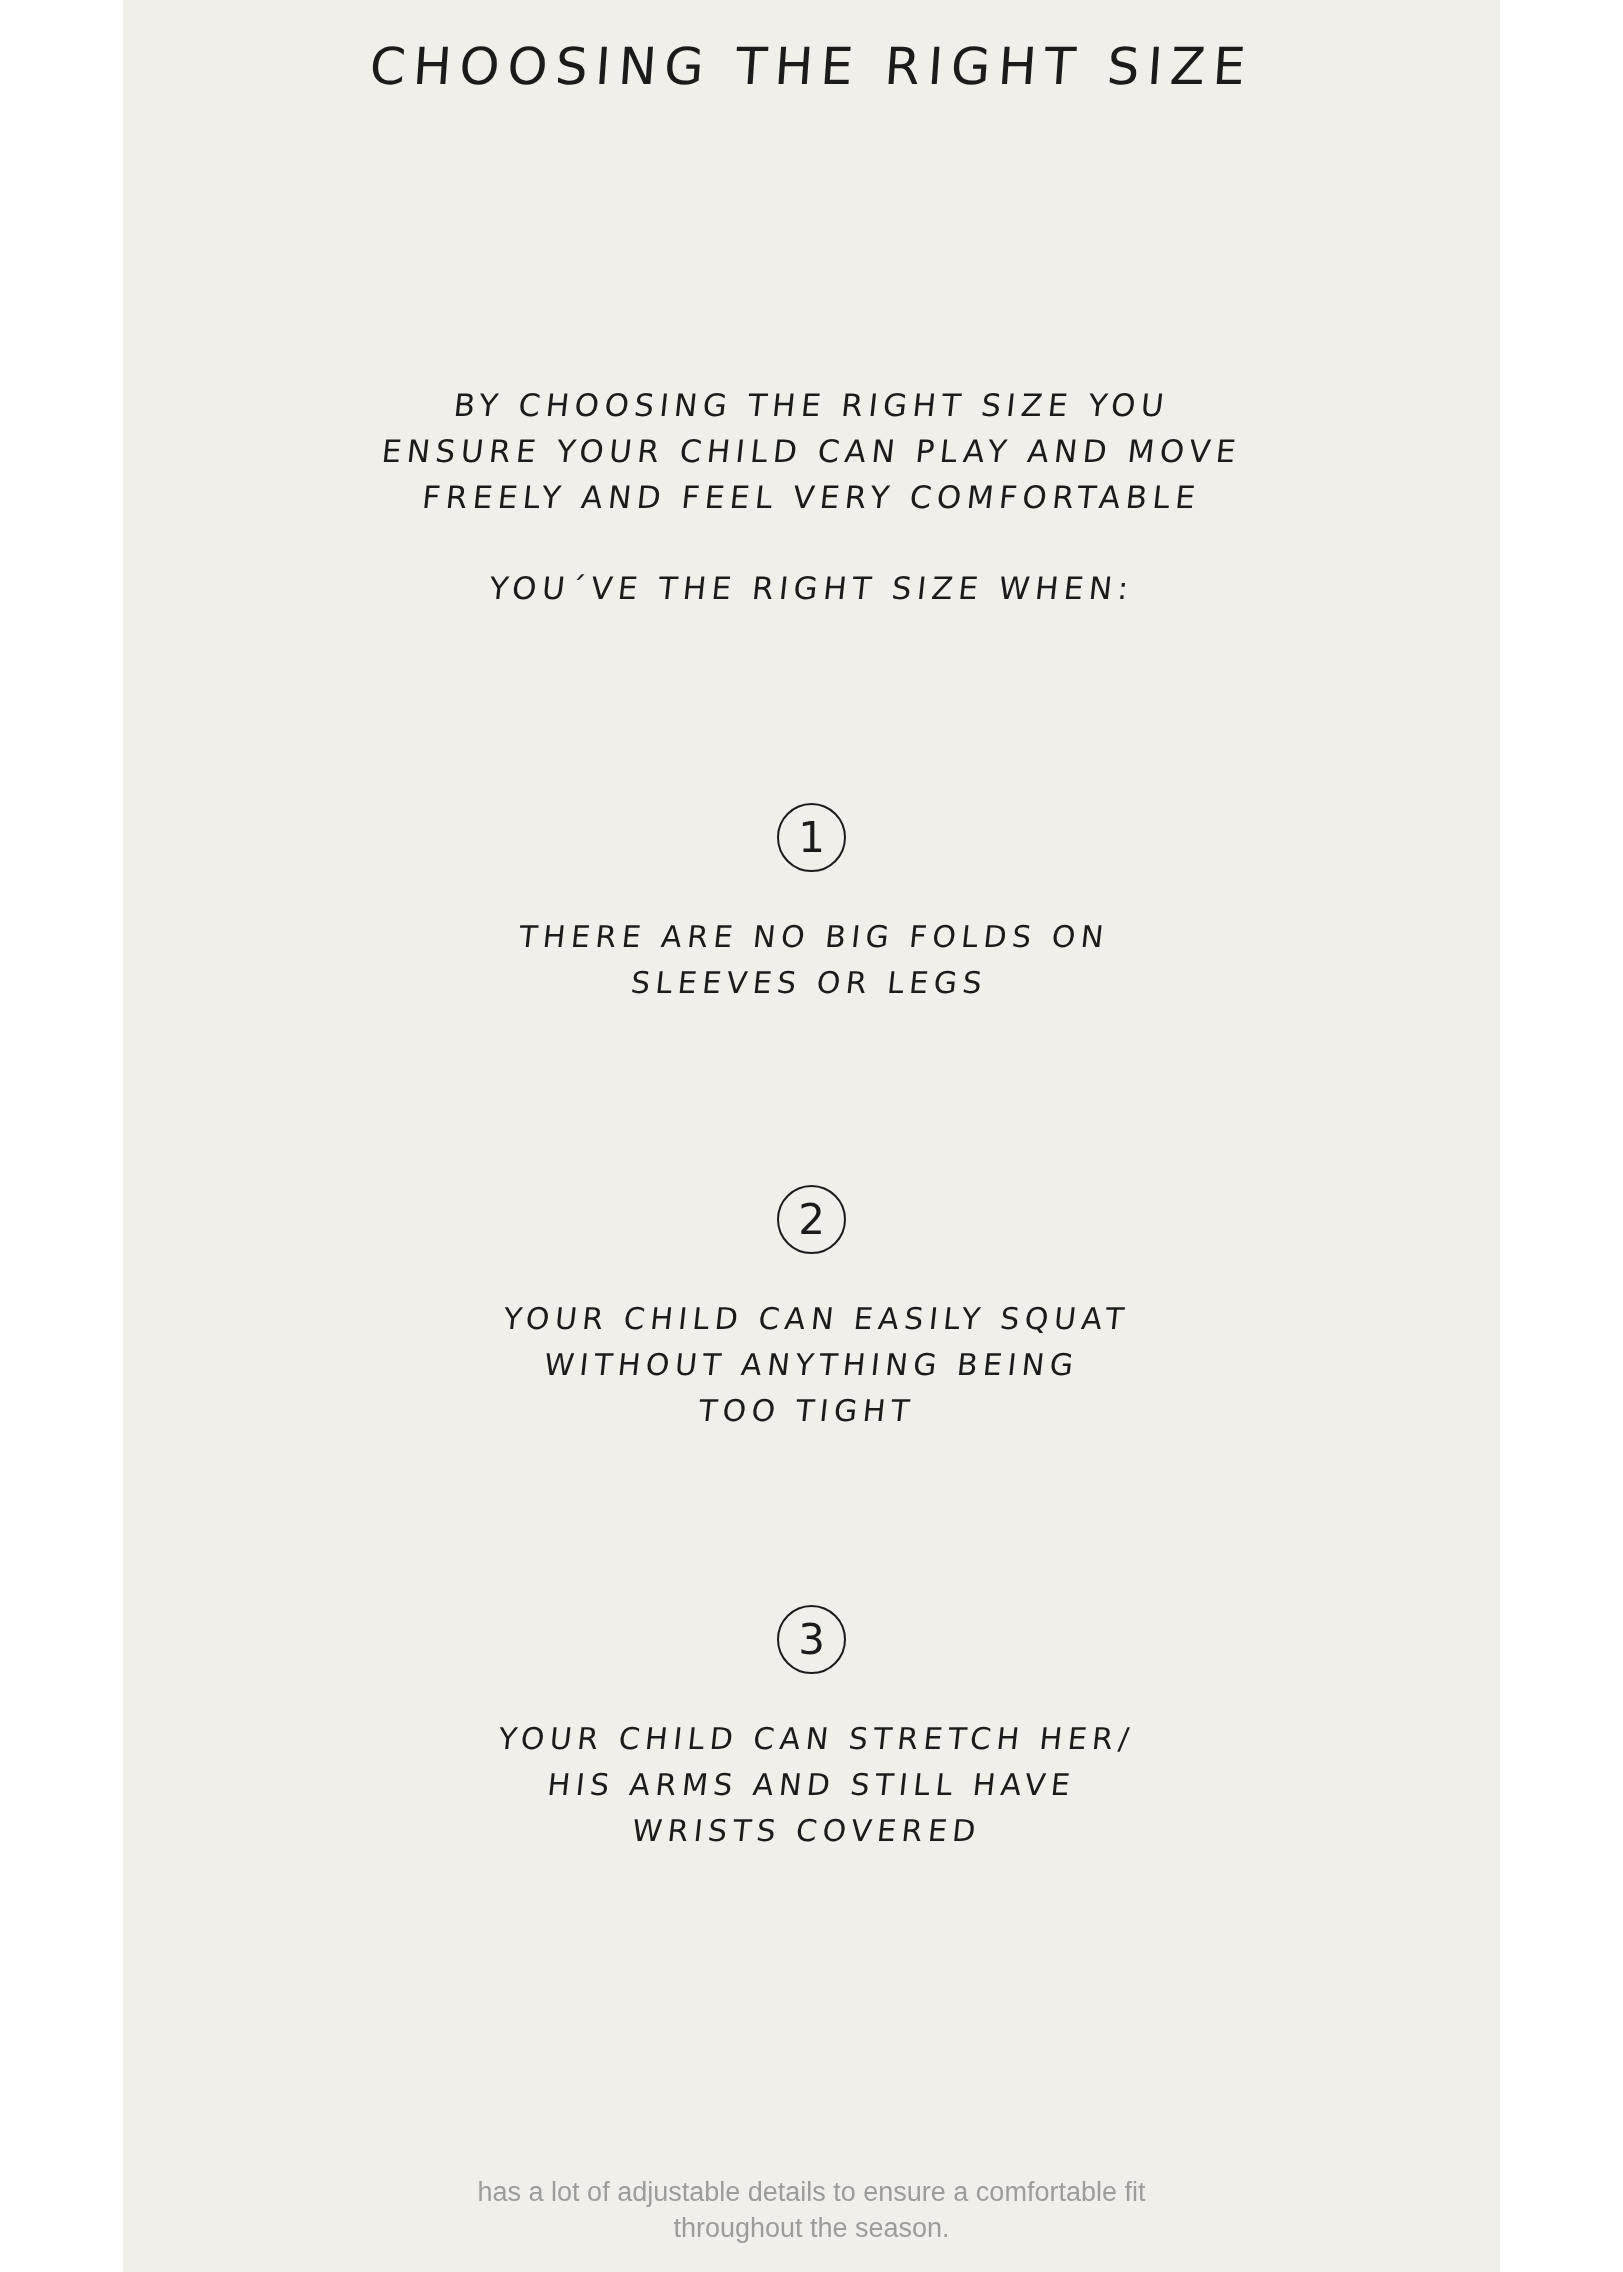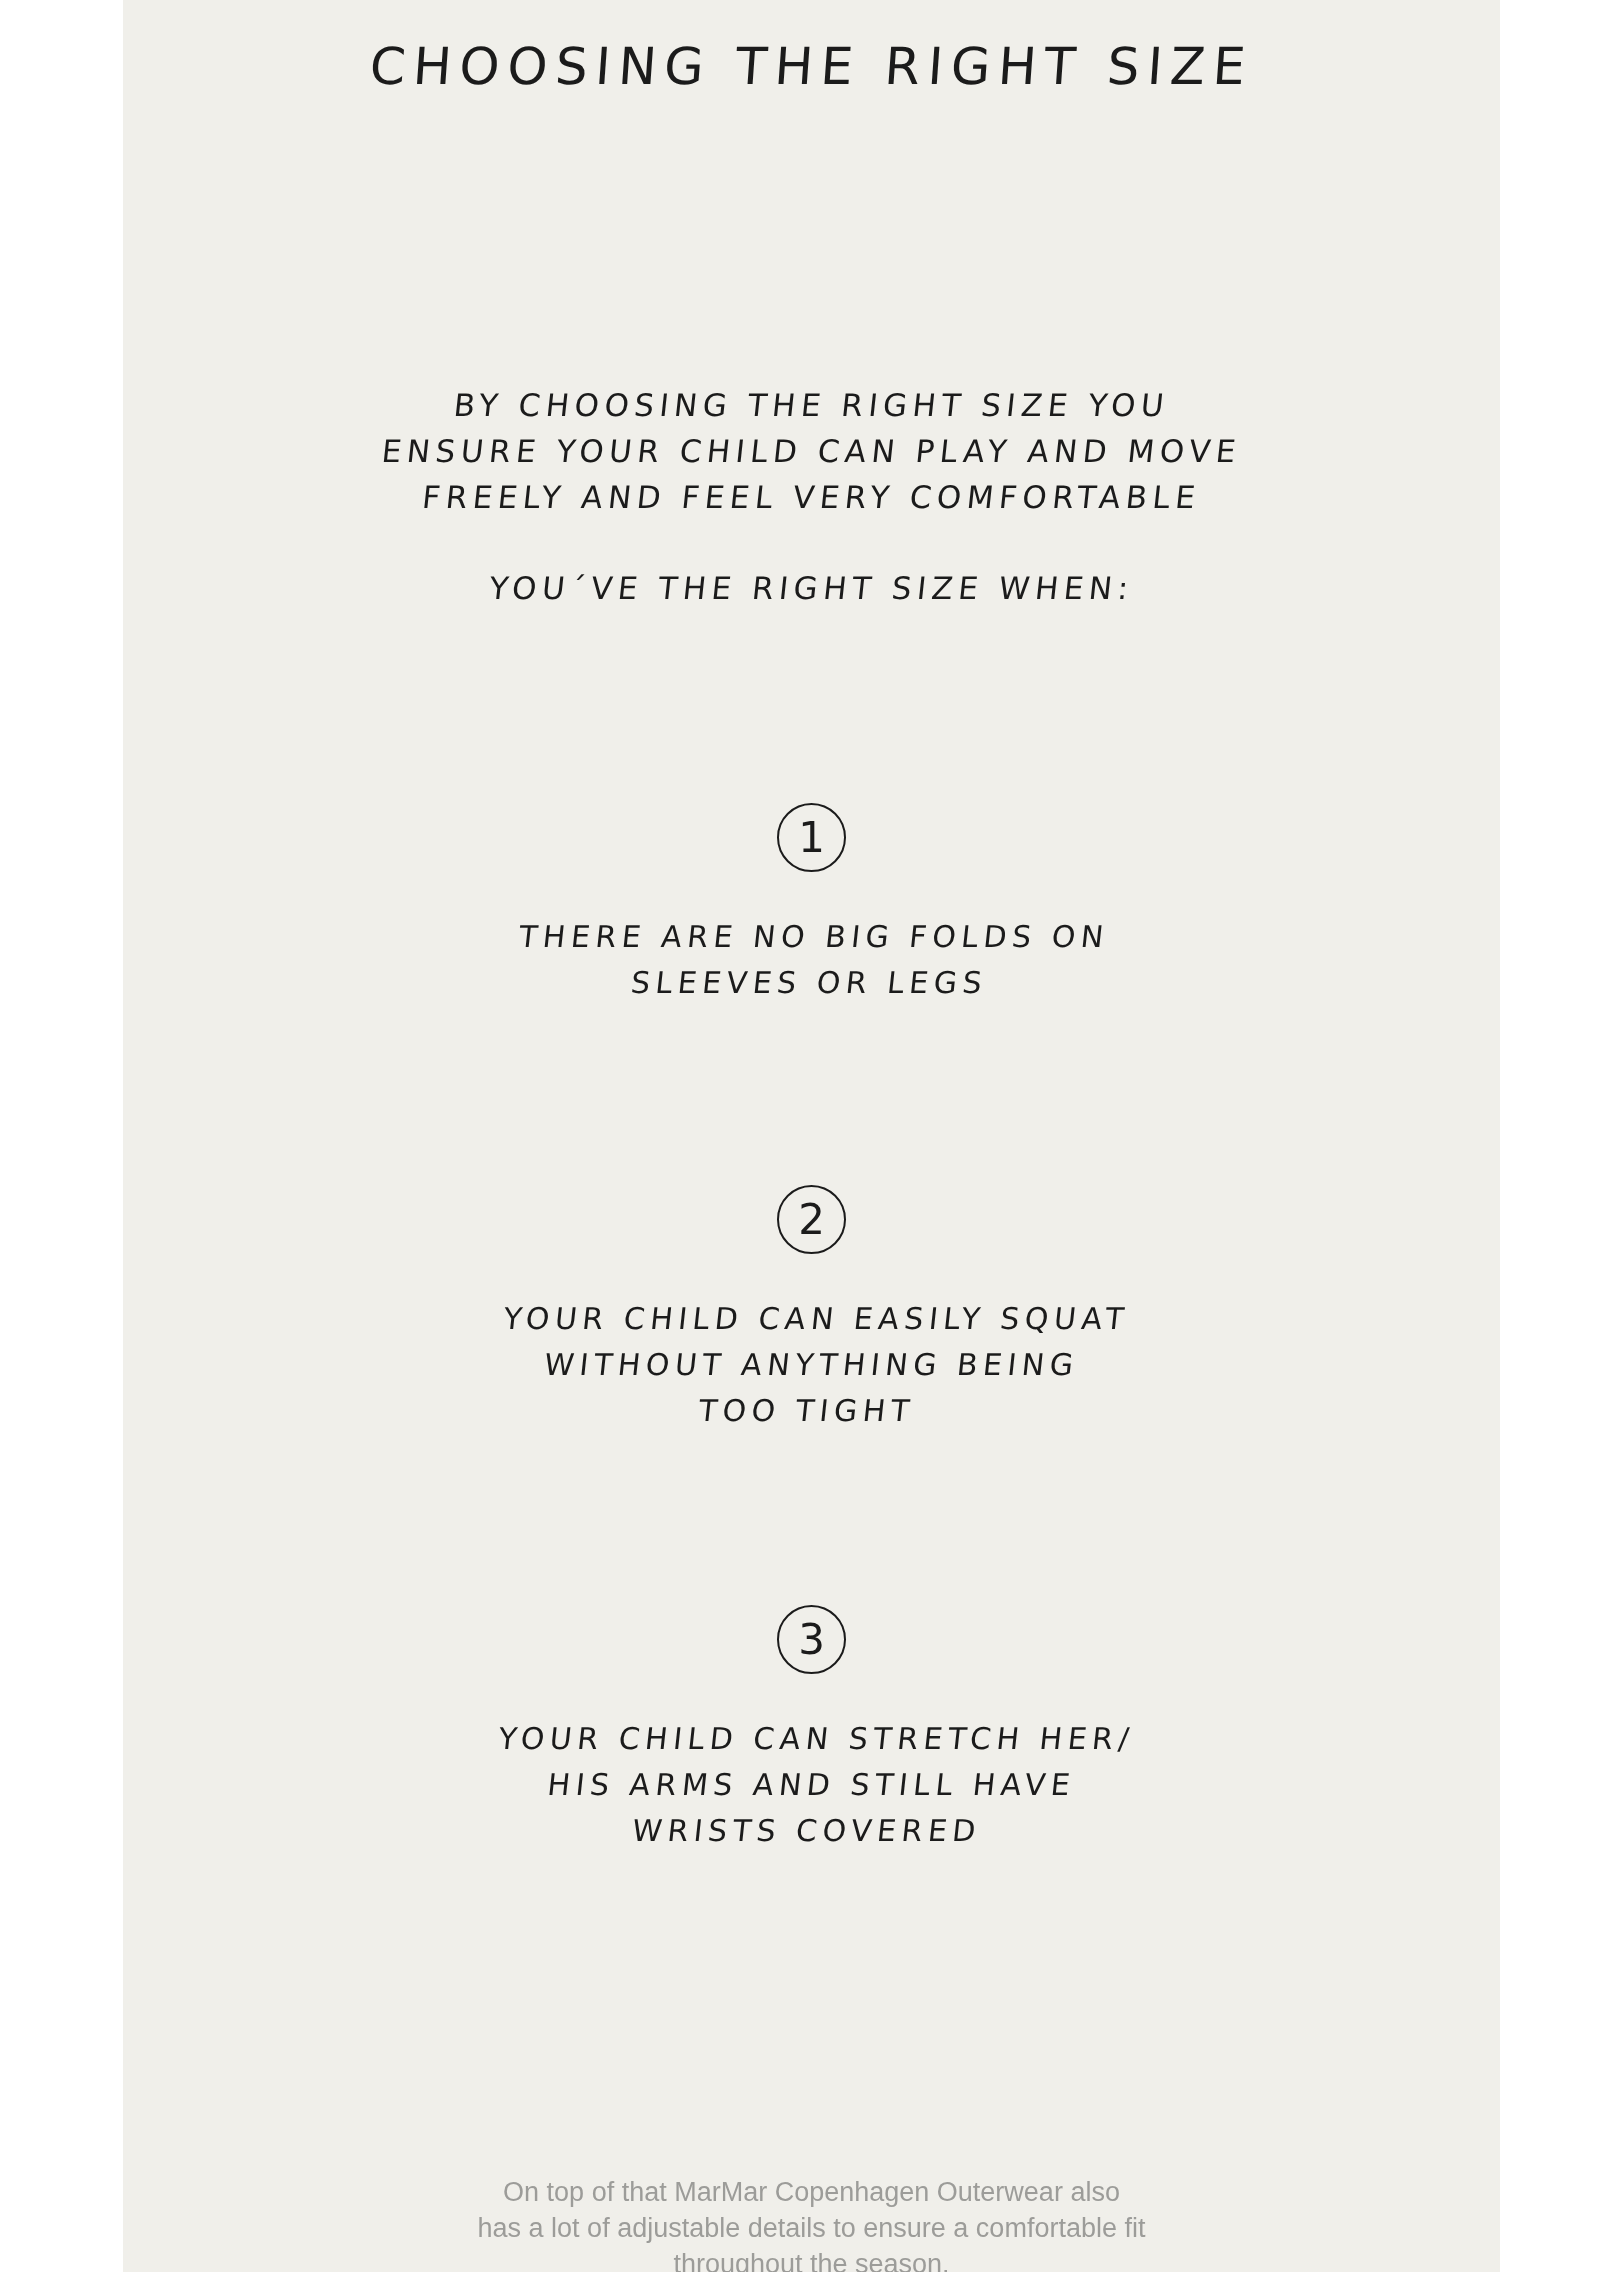--- a/index.html
+++ b/index.html
@@ -162,21 +162,20 @@
       <div class="step step-3">
         <div class="badge">3</div>
         <div class="step-text">
           <div>YOUR CHILD CAN STRETCH HER/</div>
           <div>HIS ARMS AND STILL HAVE</div>
           <div>WRISTS COVERED</div>
         </div>
       </div>
 
       <div class="footer">
-        <div>On top of that MarMar Copenhagen Outerwear also</div>
         <div>has a lot of adjustable details to ensure a comfortable fit</div>
         <div>throughout the season.</div>
       </div>
 
     </div>
   </div>
 </div>
 
 
 </body></html>

